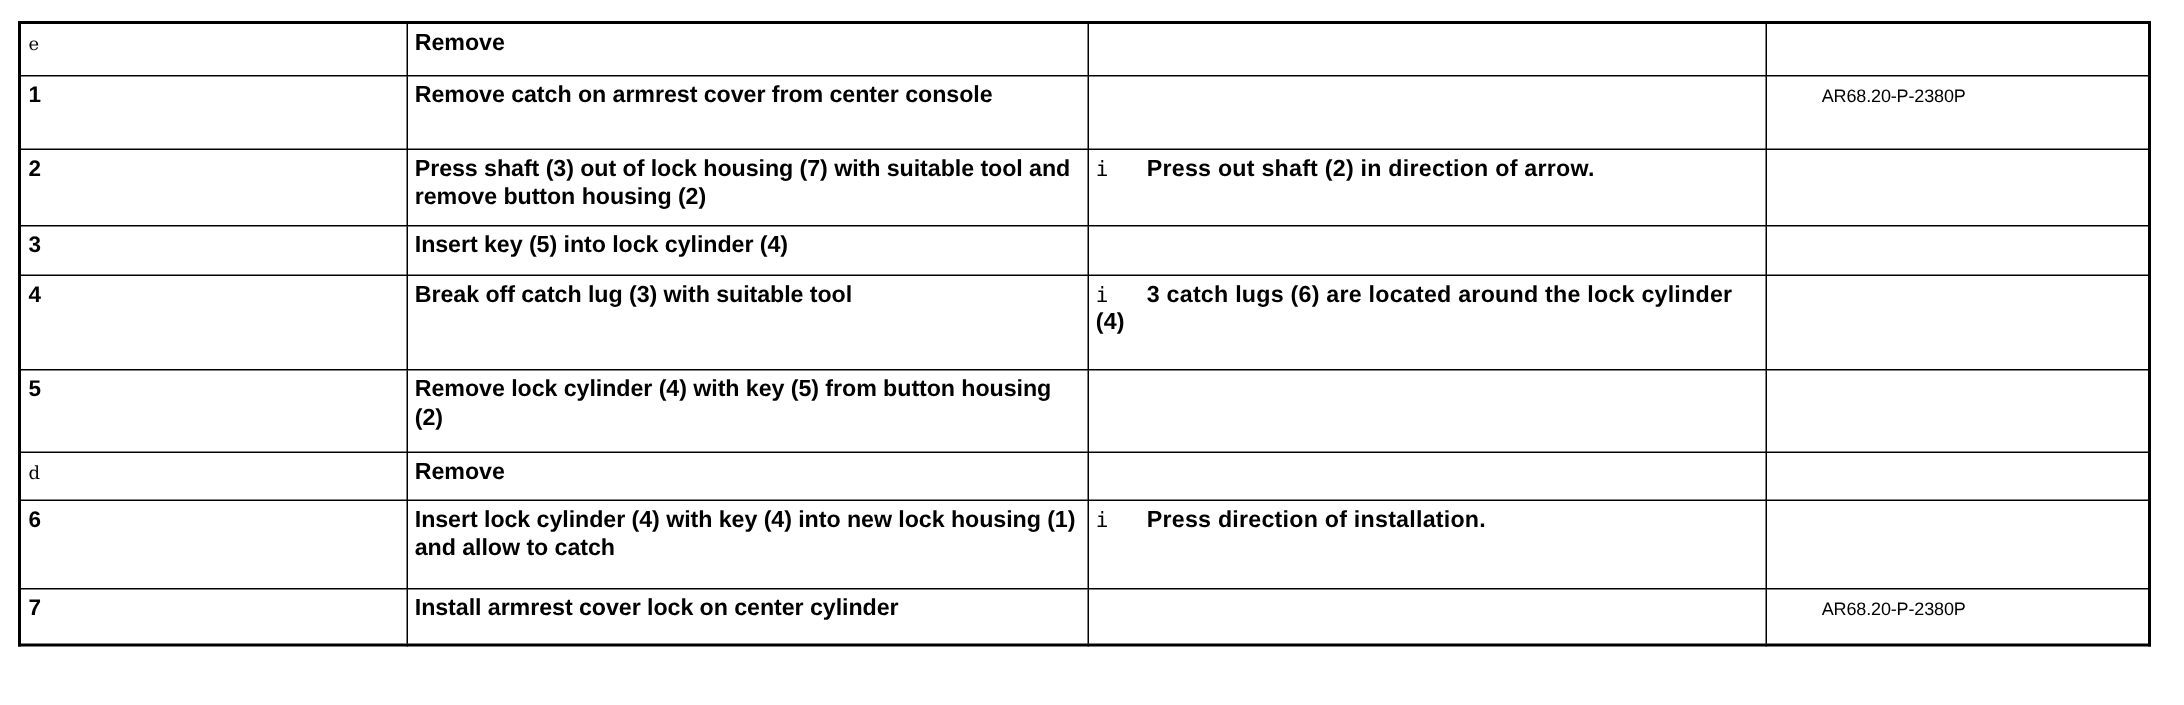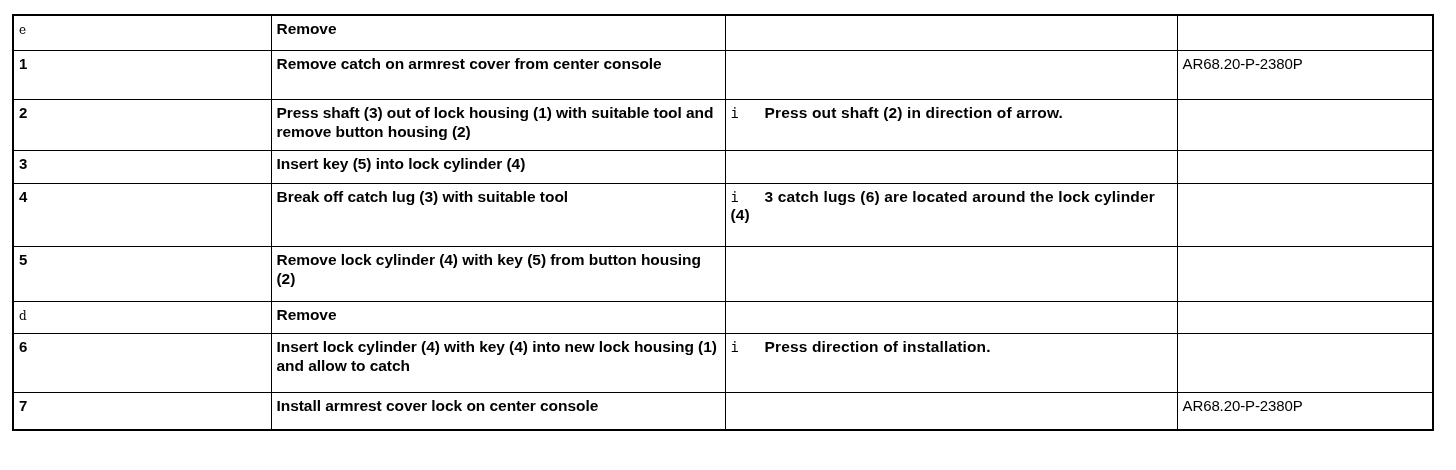--- a/index.html
+++ b/index.html
@@ -73,23 +73,24 @@
     letter-spacing: 0.15px;
   }
   .info-marker {
     font-family: "DejaVu Sans Mono", monospace;
     font-weight: normal;
     font-size: 14px;
     display: inline-block;
     width: 34px;
   }
   .ref-text {
-    font-size: 15px;
+    font-size: 12px;
     font-weight: normal;
     letter-spacing: -0.1px;
+    margin-left: 32px;
   }
 
   
   tr.heavy-top > td {
     border-top: 2px solid #000000;
   }
 
   
   tr.r-e  > td { height: 34px; }
   tr.r-1  > td { height: 48px; }
@@ -141,21 +142,21 @@
       <td>
         <div class="cell-inner"><span class="ref-text">AR68.20-P-2380P</span></div>
       </td>
     </tr>
 
     <tr class="r-2">
       <td>
         <div class="cell-inner"><span class="step-text">2</span></div>
       </td>
       <td>
-        <div class="cell-inner"><span class="op-text">Press shaft (3) out of lock housing (1) with suitable tool and remove button housing (2)</span></div>
+        <div class="cell-inner"><span class="op-text">Press shaft (3) out of lock housing (7) with suitable tool and remove button housing (2)</span></div>
       </td>
       <td>
         <div class="cell-inner info-row"><span class="info-marker">i</span><span>Press out  shaft  (2)  in direction  of arrow.</span></div>
       </td>
       <td>
         <div class="cell-inner"><span class="ref-text"></span></div>
       </td>
     </tr>
 
     <tr class="r-3">
@@ -231,21 +232,21 @@
       <td>
         <div class="cell-inner"><span class="ref-text"></span></div>
       </td>
     </tr>
 
     <tr class="r-7">
       <td>
         <div class="cell-inner"><span class="step-text">7</span></div>
       </td>
       <td>
-        <div class="cell-inner"><span class="op-text">Install armrest cover lock on center console</span></div>
+        <div class="cell-inner"><span class="op-text">Install armrest cover lock on center cylinder</span></div>
       </td>
       <td>
         <div class="cell-inner info-row"><span class="info-marker"></span><span></span></div>
       </td>
       <td>
         <div class="cell-inner"><span class="ref-text">AR68.20-P-2380P</span></div>
       </td>
     </tr>
 
   </tbody>

